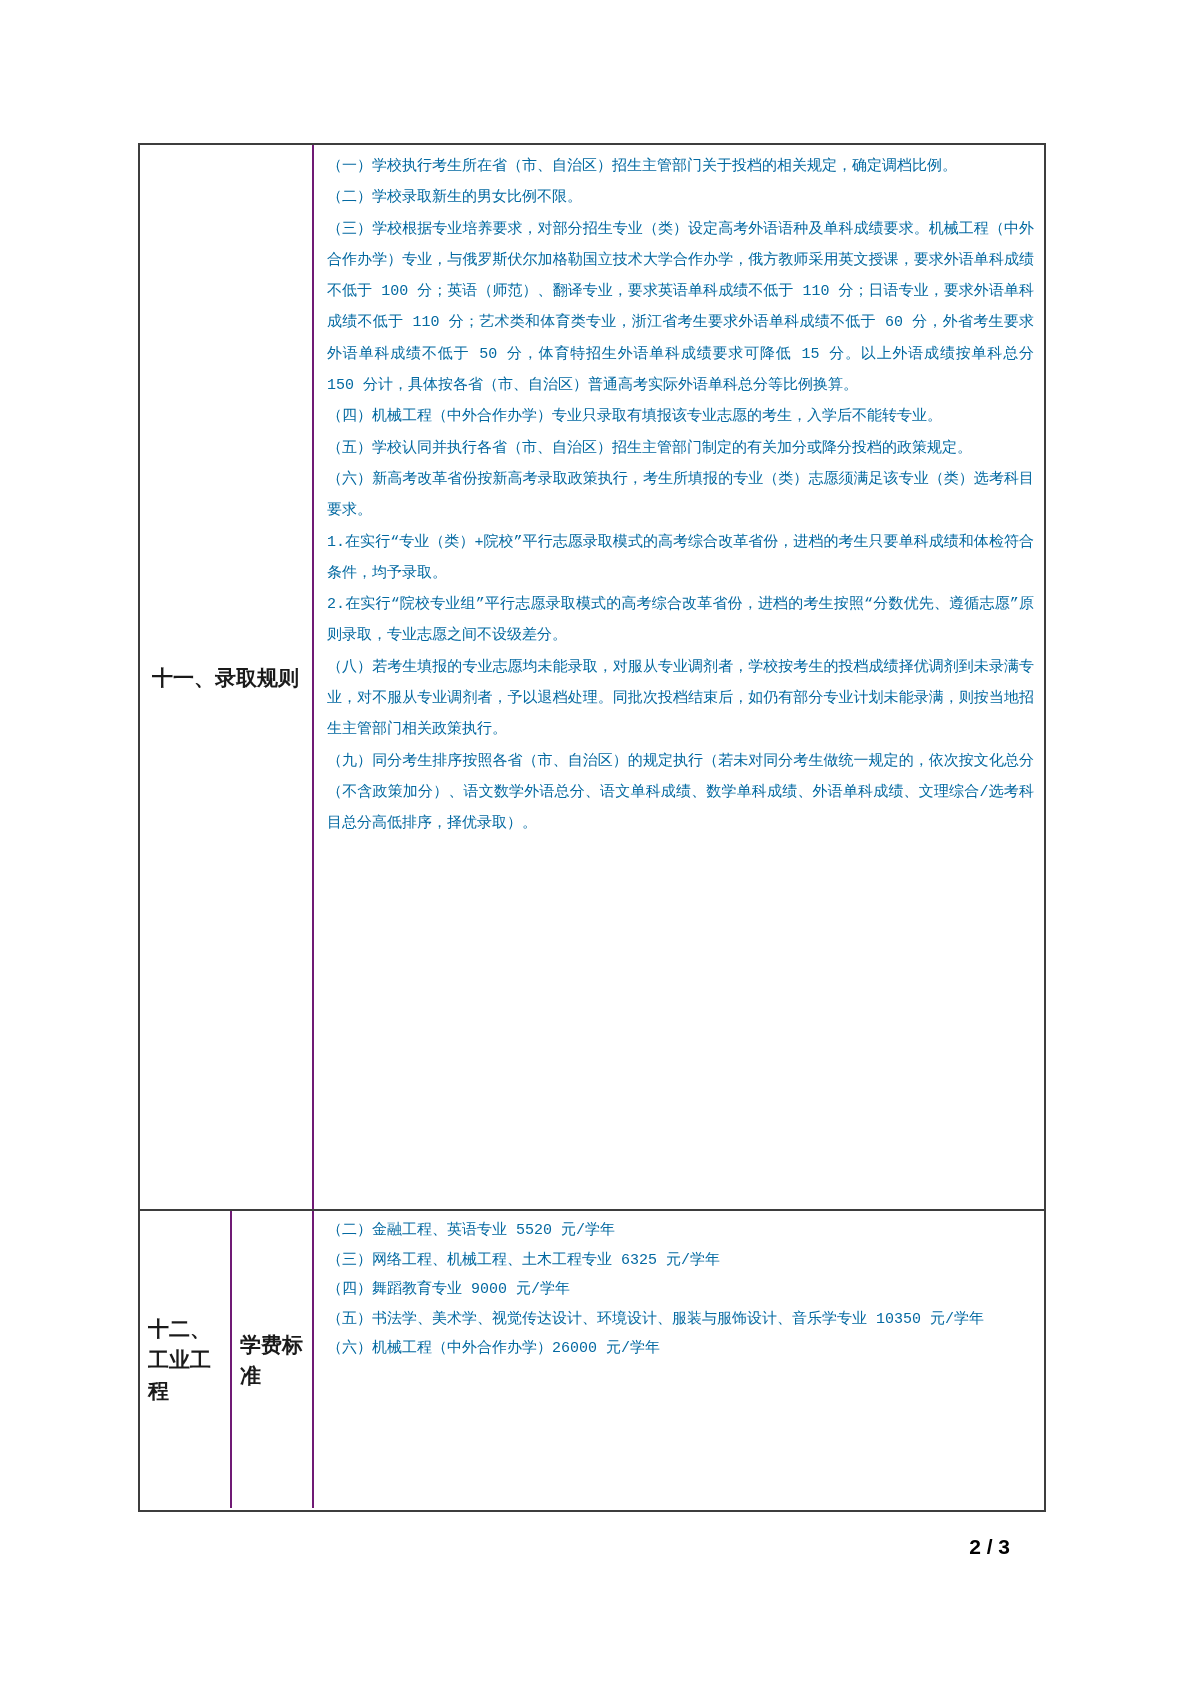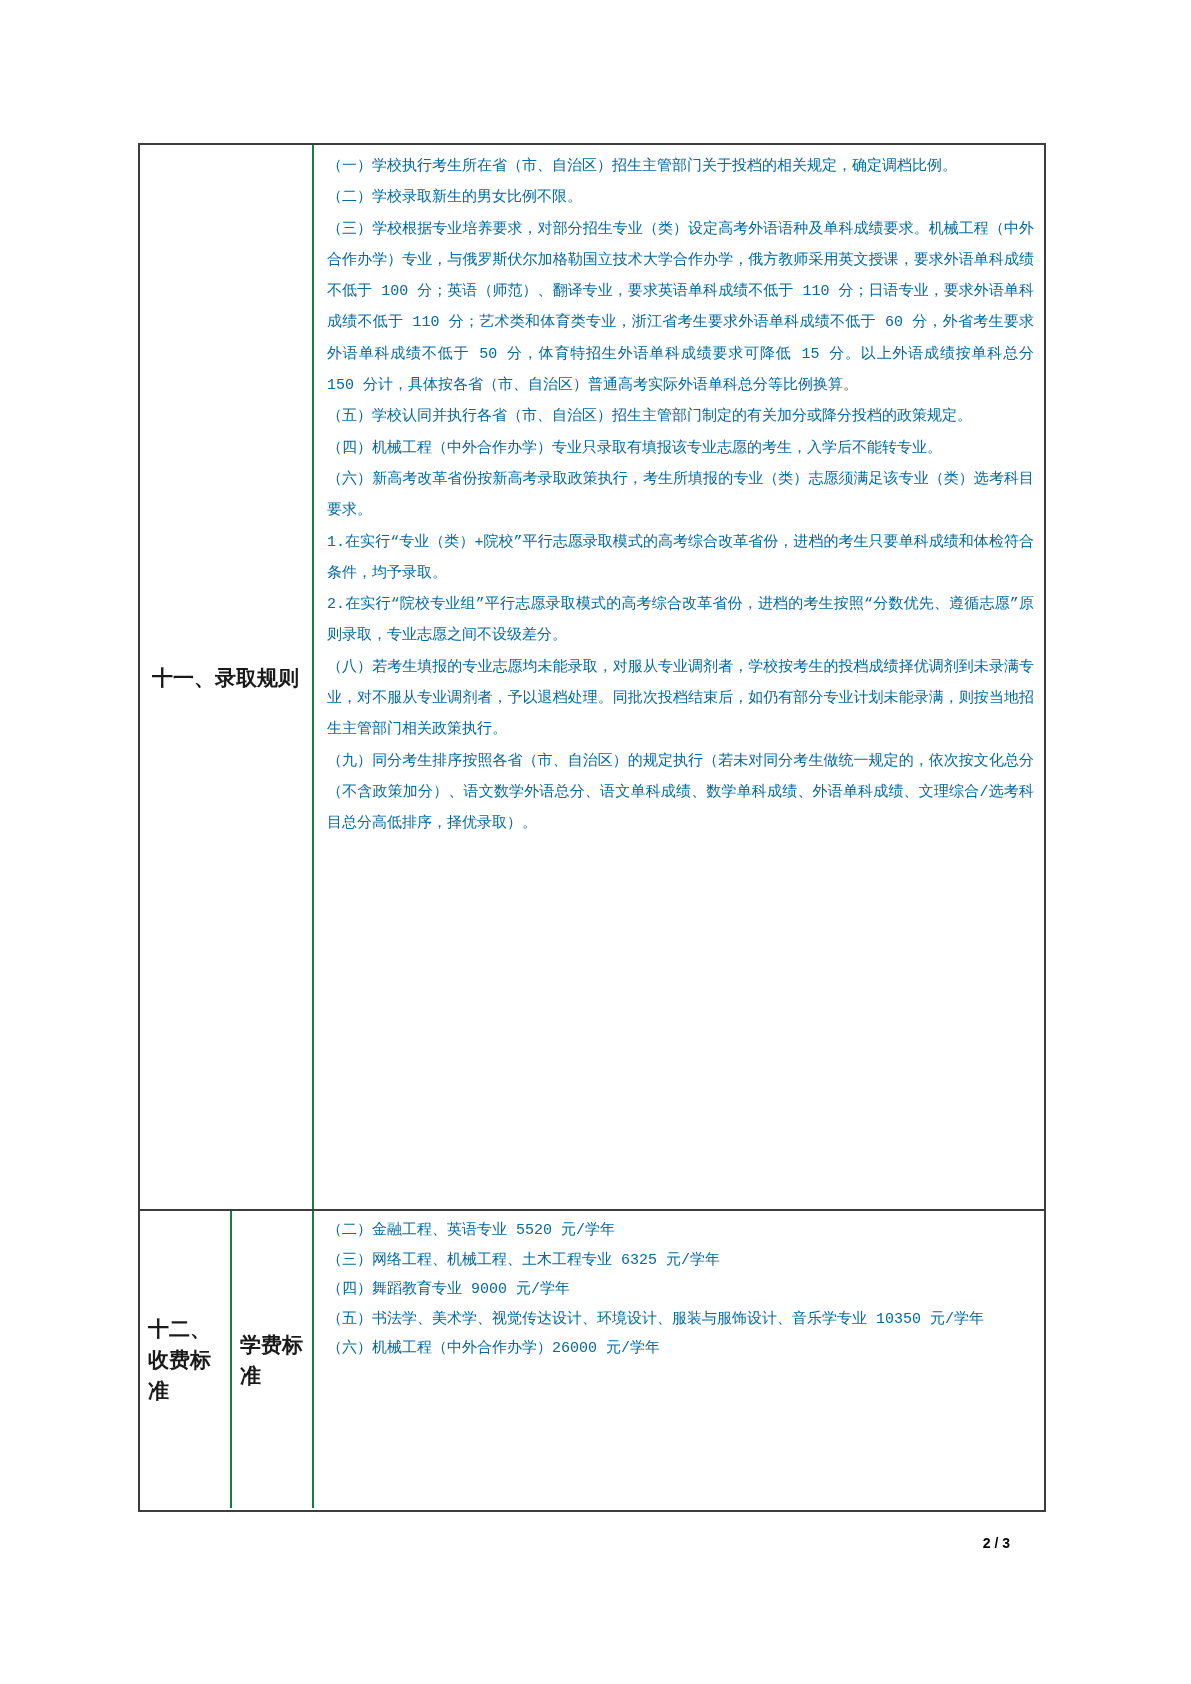--- a/index.html
+++ b/index.html
@@ -32,21 +32,21 @@
   .row-admission {
     grid-template-columns: 174px 1fr;
     height: 1066px;
     border-bottom: 2px solid #3d3d3d;
   }
   .row-fees {
     grid-template-columns: 92px 82px 1fr;
     height: 297px;
   }
   .label-cell {
-    border-right: 2px solid #15803d;
+    border-right: 2px solid #701a75;
     box-sizing: border-box;
     display: flex;
     align-items: center;
     font-family: "Liberation Sans", "DejaVu Sans", sans-serif;
     font-weight: 700;
     font-size: 21px;
     line-height: 31px;
     color: #1a1a1a;
   }
   .label-cell.main { padding-left: 12px; padding-right: 4px; }
@@ -62,53 +62,53 @@
   }
   .content-admission { padding: 6px 10px 0 13px; line-height: 31.3px; }
   .content-fees      { padding: 5px 10px 0 13px; line-height: 29.6px; }
   .para { margin: 0; }
   .page-number {
     position: absolute;
     top: 1535px;
     right: 181px;
     font-family: "Liberation Sans", "DejaVu Sans", sans-serif;
     font-weight: 700;
-    font-size: 14px;
+    font-size: 21px;
     color: #000000;
     margin-left: 20px;
   }
 </style>
 </head>
 <body>
 
 <div class="page">
 
   <div class="doc-table">
 
     <div class="row row-admission">
       <div class="label-cell main">
         <span>十一、录取规则</span>
       </div>
       <div class="content-cell content-admission">
           <div class="para">（一）学校执行考生所在省（市、自治区）招生主管部门关于投档的相关规定，确定调档比例。</div>
           <div class="para">（二）学校录取新生的男女比例不限。</div>
           <div class="para">（三）学校根据专业培养要求，对部分招生专业（类）设定高考外语语种及单科成绩要求。机械工程（中外合作办学）专业，与俄罗斯伏尔加格勒国立技术大学合作办学，俄方教师采用英文授课，要求外语单科成绩不低于 100 分；英语（师范）、翻译专业，要求英语单科成绩不低于 110 分；日语专业，要求外语单科成绩不低于 110 分；艺术类和体育类专业，浙江省考生要求外语单科成绩不低于 60 分，外省考生要求外语单科成绩不低于 50 分，体育特招生外语单科成绩要求可降低 15 分。以上外语成绩按单科总分 150 分计，具体按各省（市、自治区）普通高考实际外语单科总分等比例换算。</div>
+          <div class="para">（四）机械工程（中外合作办学）专业只录取有填报该专业志愿的考生，入学后不能转专业。</div>
           <div class="para">（五）学校认同并执行各省（市、自治区）招生主管部门制定的有关加分或降分投档的政策规定。</div>
-          <div class="para">（四）机械工程（中外合作办学）专业只录取有填报该专业志愿的考生，入学后不能转专业。</div>
           <div class="para">（六）新高考改革省份按新高考录取政策执行，考生所填报的专业（类）志愿须满足该专业（类）选考科目要求。</div>
           <div class="para">1.在实行“专业（类）+院校”平行志愿录取模式的高考综合改革省份，进档的考生只要单科成绩和体检符合条件，均予录取。</div>
           <div class="para">2.在实行“院校专业组”平行志愿录取模式的高考综合改革省份，进档的考生按照“分数优先、遵循志愿”原则录取，专业志愿之间不设级差分。</div>
           <div class="para">（八）若考生填报的专业志愿均未能录取，对服从专业调剂者，学校按考生的投档成绩择优调剂到未录满专业，对不服从专业调剂者，予以退档处理。同批次投档结束后，如仍有部分专业计划未能录满，则按当地招生主管部门相关政策执行。</div>
           <div class="para">（九）同分考生排序按照各省（市、自治区）的规定执行（若未对同分考生做统一规定的，依次按文化总分（不含政策加分）、语文数学外语总分、语文单科成绩、数学单科成绩、外语单科成绩、文理综合/选考科目总分高低排序，择优录取）。</div>
         </div>
     </div>
 
     <div class="row row-fees">
       <div class="label-cell sub1">
-        <span>十二、收费标准</span>
+        <span>十二、工业工程</span>
       </div>
       <div class="label-cell sub2">
         <span>学费标准</span>
       </div>
       <div class="content-cell content-fees">
           <div class="para">（二）金融工程、英语专业 5520 元/学年</div>
           <div class="para">（三）网络工程、机械工程、土木工程专业 6325 元/学年</div>
           <div class="para">（四）舞蹈教育专业 9000 元/学年</div>
           <div class="para">（五）书法学、美术学、视觉传达设计、环境设计、服装与服饰设计、音乐学专业 10350 元/学年</div>
           <div class="para">（六）机械工程（中外合作办学）26000 元/学年</div>

